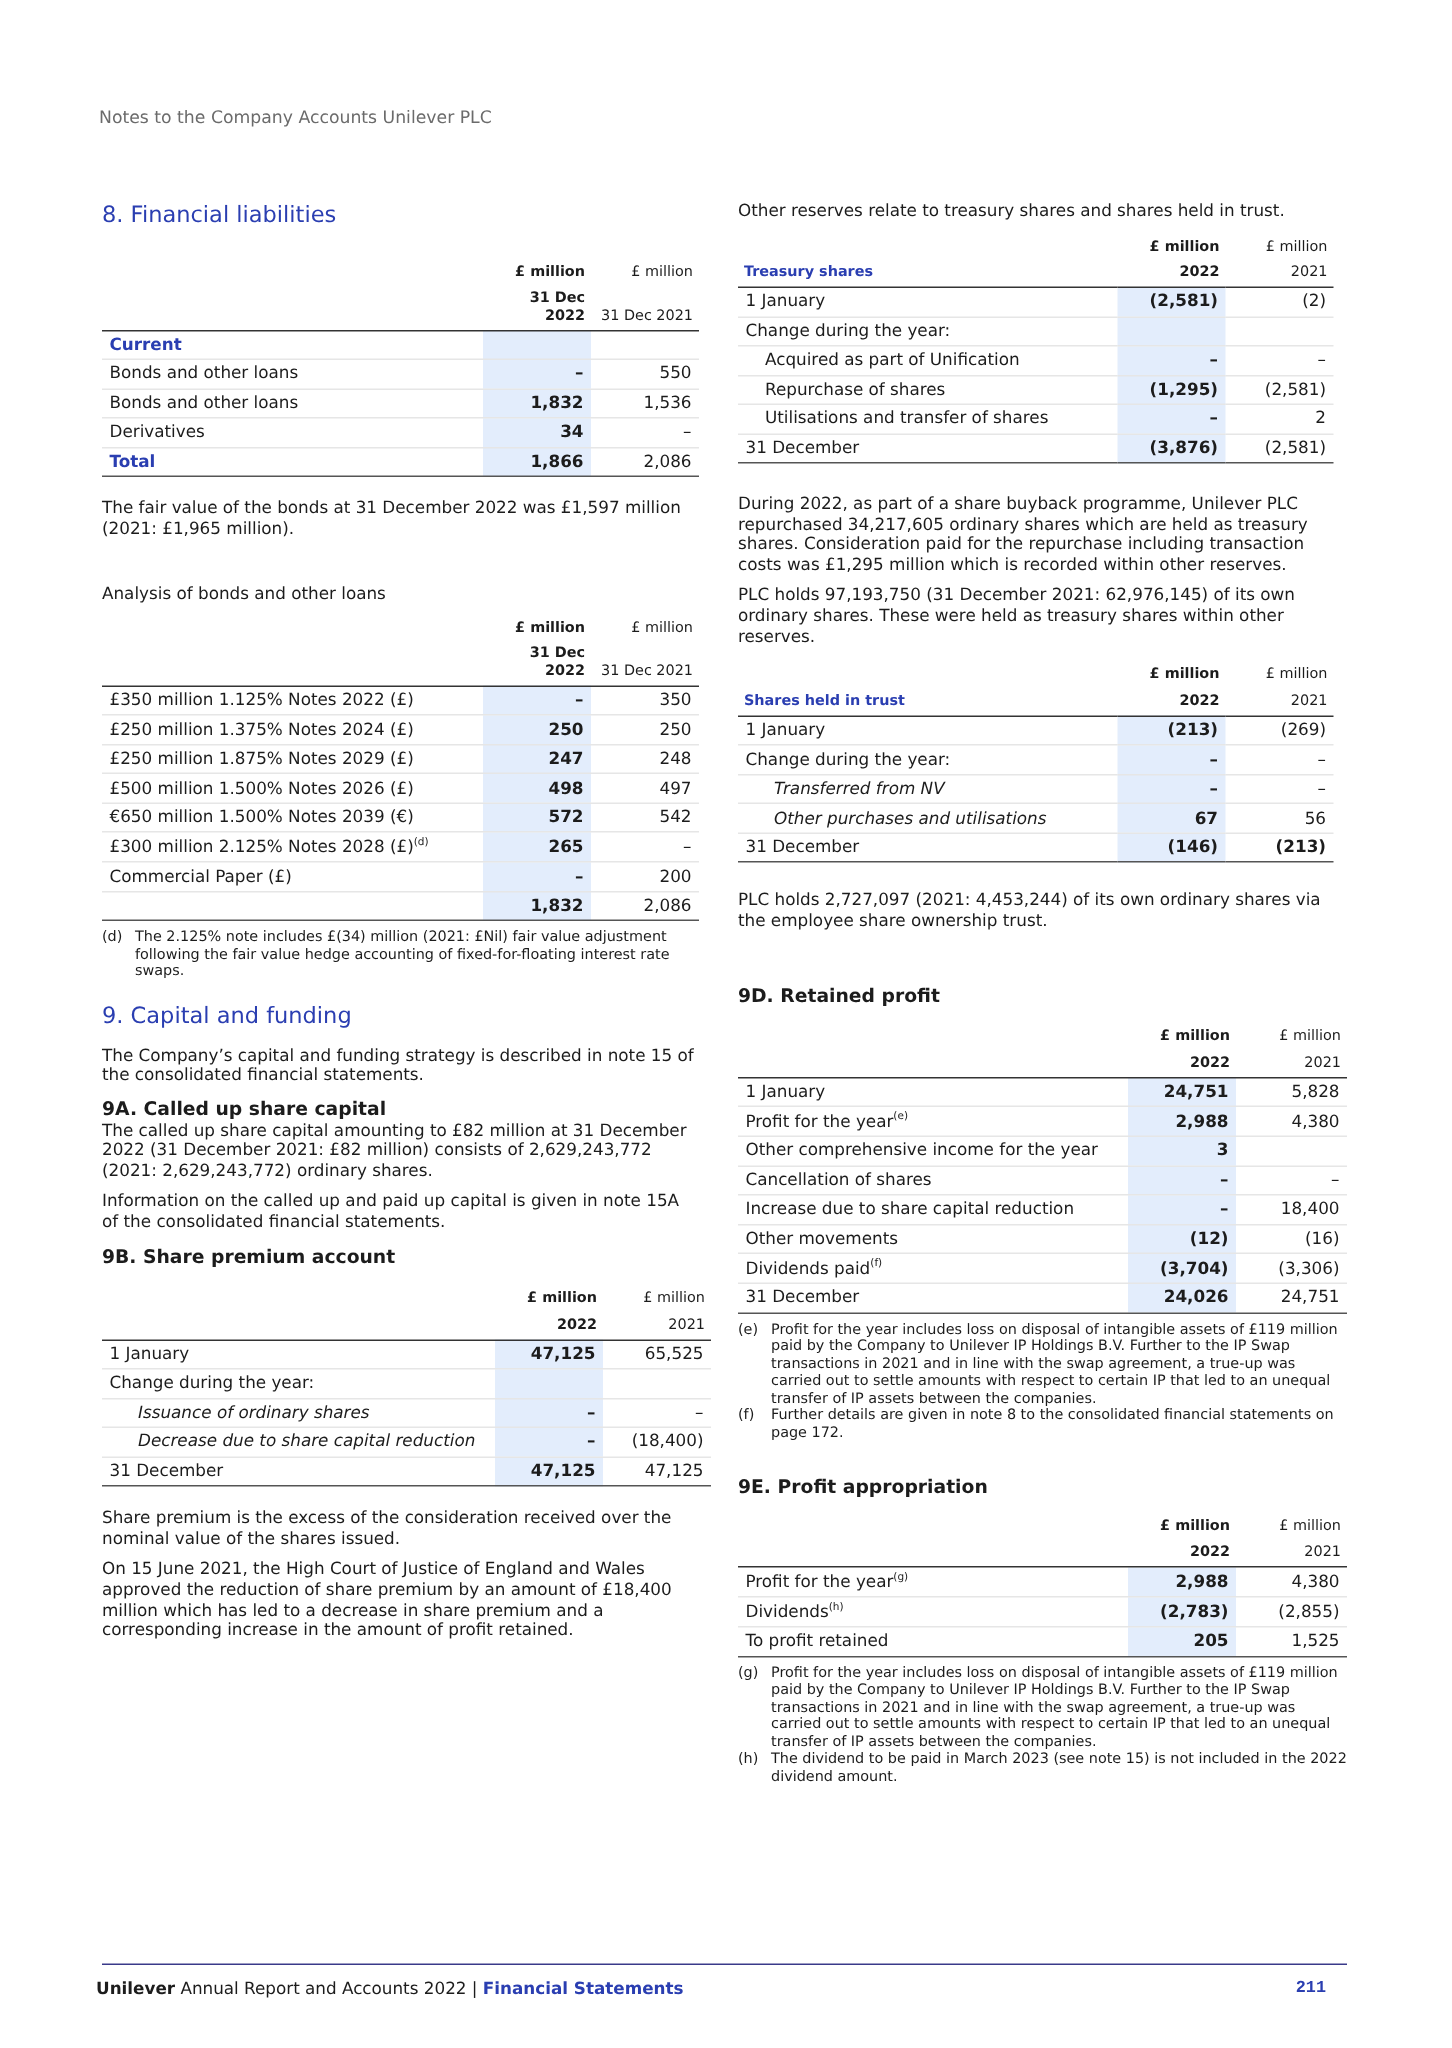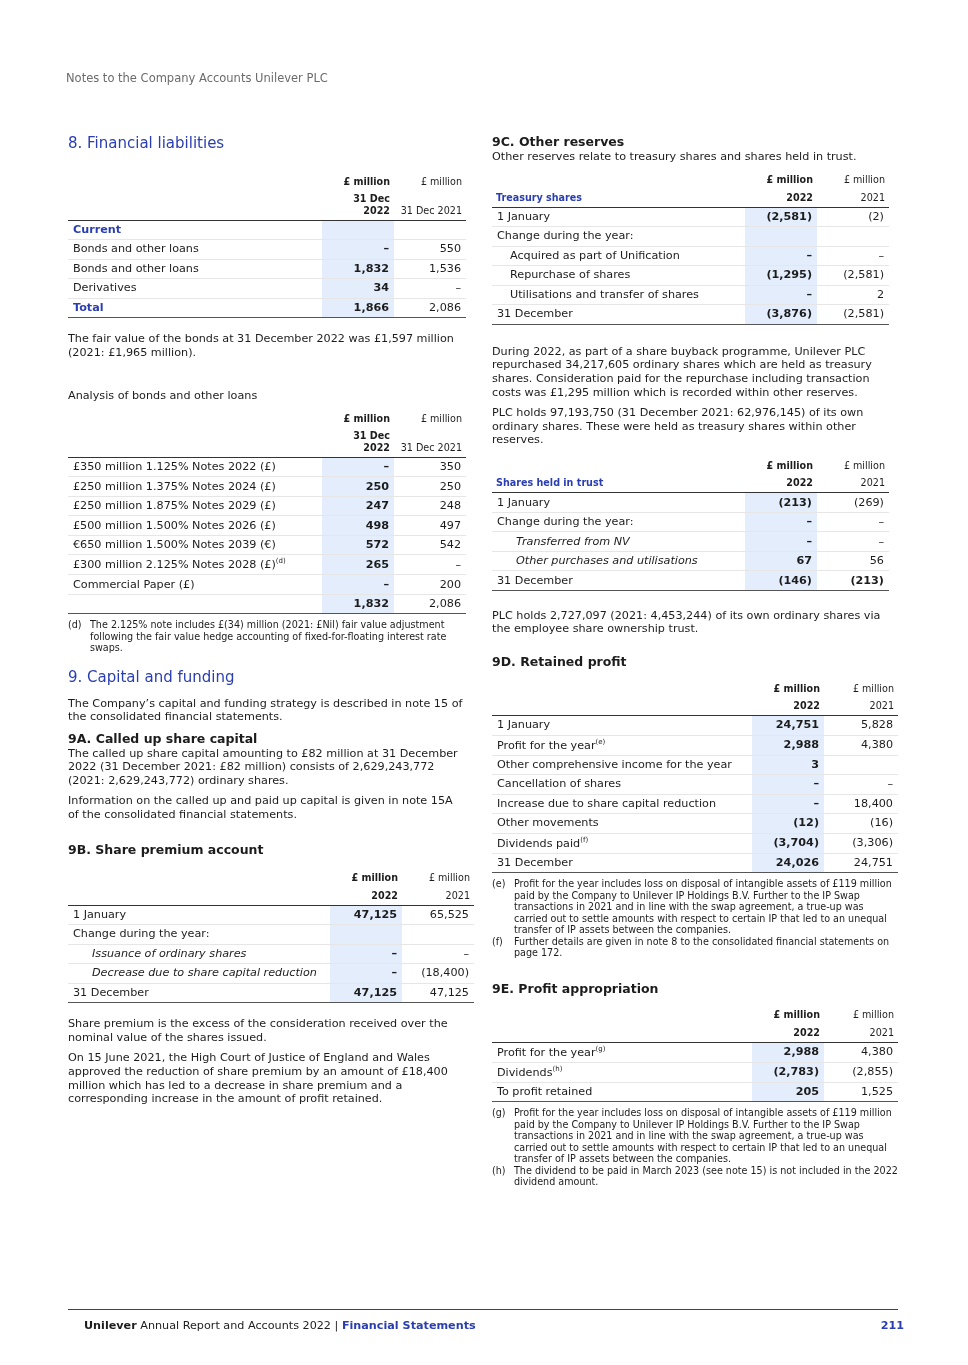--- a/index.html
+++ b/index.html
@@ -21,24 +21,24 @@
   table.fin td.label { text-align: left; white-space: nowrap; }
   table.fin td.indent { padding-left: 18px; }
   table.fin td.indent2 { padding-left: 24px; font-style: italic; }
   table.fin td.cur { background: #e3edfc; font-weight: bold; }
   table.fin td.blue { color: #2a3eb1; font-weight: bold; }
   table.fin tr.total td { border-top: 1.5px solid #333; border-bottom: 1.5px solid #555; }
   sup { font-size: 7px; vertical-align: 5px; }
   .fn { display: flex; font-size: 9.6px; line-height: 11.5px; }
   .fn .k { width: 22px; flex: none; }
   .footer-rule { position: absolute; left: 68px; top: 1309px; width: 830px; border-top: 1px solid #3a3a8a; }
-  .footer { position: absolute; left: 84px; top: 1319px; width: 820px; font-size: 11.2px; display: flex; justify-content: space-between; }
+  .footer { position: absolute; left: 64px; top: 1319px; width: 820px; font-size: 11.2px; display: flex; justify-content: space-between; }
   .footer .brand { font-weight: bold; }
   .footer .section { color: #2a3eb1; font-weight: bold; }
-  .footer .page { color: #2a3eb1; font-weight: bold; }
+  .footer .page { color: #2a3eb1; font-weight: bold; font-family: Liberation Mono, monospace; }
 </style>
 </head>
 <body>
 
 <div class="running-head">Notes to the Company Accounts Unilever PLC</div>
 
 <div class="col col-left">
   <h2 class="h-section">8. Financial liabilities</h2>
   <table class="fin" style="margin-top:-2px">
     <colgroup>
@@ -150,21 +150,21 @@
   <div class="fn" style="margin-top:5px">
       <span class="k">(d)</span>
       <span>The 2.125% note includes £(34) million (2021: £Nil) fair value adjustment following the fair value hedge accounting of fixed-for-floating interest rate swaps.</span>
     </div>
 
   <h2 class="h-section" style="margin-top:14px; margin-bottom:10px">9. Capital and funding</h2>
   <p class="body">The Company’s capital and funding strategy is described in note 15 of the consolidated financial statements.</p>
   <div class="h-sub">9A. Called up share capital</div>
   <p class="body">The called up share capital amounting to £82 million at 31 December 2022 (31 December 2021: £82 million) consists of 2,629,243,772 (2021: 2,629,243,772) ordinary shares.</p>
   <p class="body">Information on the called up and paid up capital is given in note 15A of the consolidated financial statements.</p>
-  <div class="h-sub" style="margin-top:20px">9B. Share premium account</div>
+  <div class="h-sub" style="margin-top:8px">9B. Share premium account</div>
 
   <table class="fin" style="margin-top:12px; width:406px">
     <colgroup>
         <col>
         <col style="width:72px">
         <col style="width:72px">
       </colgroup>
     <tbody>
         <tr>
           <th></th>
@@ -201,21 +201,20 @@
           <td class="cur">47,125</td>
           <td>47,125</td>
         </tr>
   </tbody>
     </table>
   <p class="body" style="margin-top:14px">Share premium is the excess of the consideration received over the nominal value of the shares issued.</p>
   <p class="body">On 15 June 2021, the High Court of Justice of England and Wales approved the reduction of share premium by an amount of £18,400 million which has led to a decrease in share premium and a corresponding increase in the amount of profit retained.</p>
 </div>
 
 <div class="col col-right">
-  <div class="h-sub">9C. Other reserves</div>
   <p class="body">Other reserves relate to treasury shares and shares held in trust.</p>
 
   <table class="fin" style="margin-top:8px; width:397px">
     <colgroup>
         <col>
         <col style="width:72px">
         <col style="width:72px">
       </colgroup>
     <tbody>
         <tr>
@@ -304,21 +303,21 @@
     <tr class="total">
           <td class="label">31 December</td>
           <td class="cur">(146)</td>
           <td style="font-weight:bold">(213)</td>
         </tr>
   </tbody>
     </table>
 
   <p class="body" style="margin-top:18px">PLC holds 2,727,097 (2021: 4,453,244) of its own ordinary shares via the employee share ownership trust.</p>
 
-  <div class="h-sub" style="margin-top:18px">9D. Retained profit</div>
+  <div class="h-sub" style="margin-top:36px">9D. Retained profit</div>
   <table class="fin" style="margin-top:10px">
     <colgroup>
         <col>
         <col style="width:72px">
         <col style="width:74px">
       </colgroup>
     <tbody>
         <tr>
           <th></th>
           <th class="b">£ million</th>

